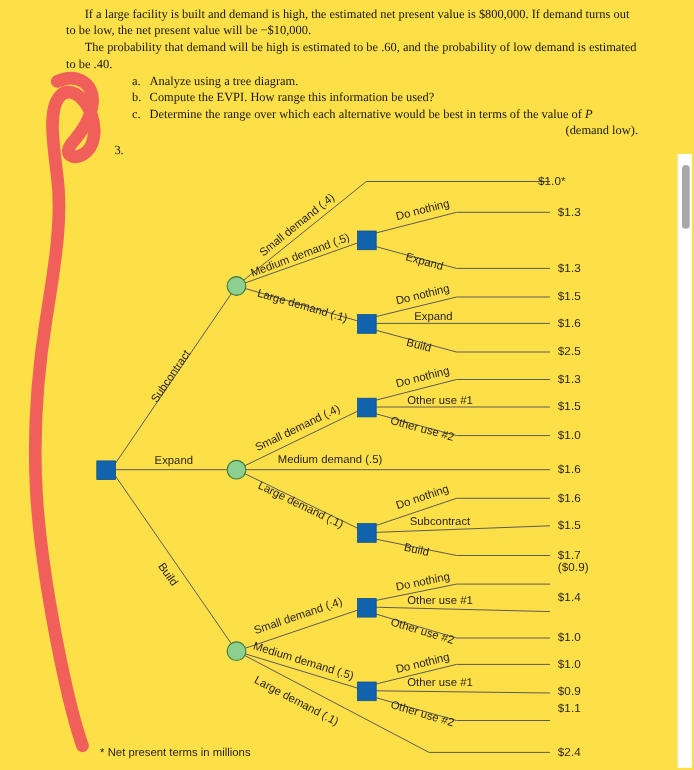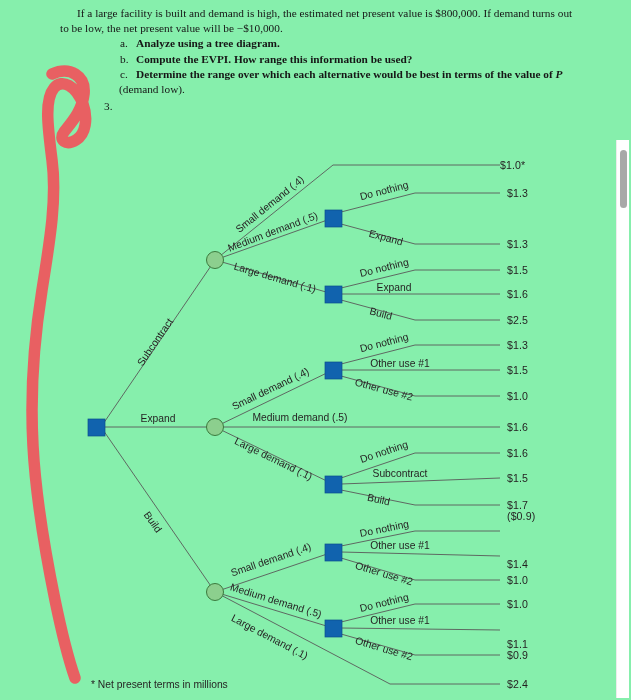--- a/index.html
+++ b/index.html
@@ -6,21 +6,21 @@
   body{
     width:631px;height:700px;
     background:#ffffff;
     font-family:"Liberation Serif", serif;
     position:relative;
     overflow:hidden;
   }
   #page{
     position:absolute;inset:0;
     width:631px;height:700px;
-    background:#86efac;
+    background:#fde047;
   }
   
   .textblock{
     position:absolute;
     left:0;top:0;width:600px;
     padding:6px 20px 0 60px;
     box-sizing:border-box;
     font-family:"Liberation Serif", serif;
     font-size:11.3px;
     line-height:15.2px;
@@ -31,23 +31,23 @@
   .para2{margin:0;text-indent:17px;}
   .qlist{
     margin:0;padding:0;list-style:none;
   }
   .qlist li{
     display:flex;
     margin-left:60px;
     line-height:15.2px;
   }
   .qlist .mk{width:16px;flex:0 0 16px;}
-  .qlist .tx{flex:1 1 auto;font-weight:bold;}
+  .qlist .tx{flex:1 1 auto;}
   .qlist .tx i{font-style:italic;}
-  .sub{margin-left:59px;line-height:15.2px;}
+  .sub{margin-left:44px;line-height:15.2px;text-align:right;}
   .numline{
     display:flex;margin-left:44px;margin-top:2px;line-height:15.2px;
   }
   .numline .mk{width:16px;flex:0 0 16px;}
 
   
   #tree{
     position:absolute;
     left:0;top:0;
     width:631px;height:700px;
@@ -96,20 +96,21 @@
     fill:#231f20;
   }
 </style>
 </head>
 <body>
 
 <div id="page">
 
   <div class="textblock">
     <p class="para">If a large facility is built and demand is high, the estimated net present value is $800,000. If demand turns out to be low, the net present value will be −$10,000.</p>
+    <p class="para2">The probability that demand will be high is estimated to be .60, and the probability of low demand is estimated to be .40.</p>
     <ul class="qlist">
       <li>
         <span class="mk">a.</span>
         <span class="tx">Analyze using a tree diagram.</span>
       </li>
       <li>
         <span class="mk">b.</span>
         <span class="tx">Compute the EVPI. How range this information be used?</span>
       </li>
       <li>
@@ -212,41 +213,41 @@
 
     <text class="edge-label" x="385" y="532" text-anchor="middle" transform="rotate(-11.5 385 532)">Do nothing</text>
     <text class="edge-label" x="400" y="549" text-anchor="middle">Other use #1</text>
     <text class="edge-label" x="383" y="577" text-anchor="middle" transform="rotate(16.6 383 577)">Other use #2</text>
 
     <text class="edge-label" x="385" y="606" text-anchor="middle" transform="rotate(-13.7 385 606)">Do nothing</text>
     <text class="edge-label" x="400" y="624" text-anchor="middle">Other use #1</text>
     <text class="edge-label" x="383" y="652" text-anchor="middle" transform="rotate(16.6 383 652)">Other use #2</text>
   </svg>
 
-  <div class="payoff" style="left:500px;top:165px">$1.0*</div>
+  <div class="payoff" style="left:489px;top:165px">$1.0*</div>
   <div class="payoff" style="left:507px;top:193px">$1.3</div>
   <div class="payoff" style="left:507px;top:244px">$1.3</div>
   <div class="payoff" style="left:507px;top:270px">$1.5</div>
   <div class="payoff" style="left:507px;top:294px">$1.6</div>
   <div class="payoff" style="left:507px;top:320px">$2.5</div>
 
   <div class="payoff" style="left:507px;top:345px">$1.3</div>
   <div class="payoff" style="left:507px;top:370px">$1.5</div>
   <div class="payoff" style="left:507px;top:396px">$1.0</div>
   <div class="payoff" style="left:507px;top:427px">$1.6</div>
   <div class="payoff" style="left:507px;top:453px">$1.6</div>
   <div class="payoff" style="left:507px;top:478px">$1.5</div>
   <div class="payoff" style="left:507px;top:505px">$1.7</div>
 
   <div class="payoff" style="left:507px;top:516px">($0.9)</div>
-  <div class="payoff" style="left:507px;top:564px">$1.4</div>
+  <div class="payoff" style="left:507px;top:543px">$1.4</div>
   <div class="payoff" style="left:507px;top:580px">$1.0</div>
   <div class="payoff" style="left:507px;top:604px">$1.0</div>
   <div class="payoff" style="left:507px;top:644px">$1.1</div>
-  <div class="payoff" style="left:507px;top:655px">$0.9</div>
+  <div class="payoff" style="left:507px;top:629px">$0.9</div>
   <div class="payoff" style="left:507px;top:684px">$2.4</div>
 
   <div class="footnote">* Net present terms in millions</div>
 
   <svg id="marker" viewBox="0 0 631 700">
     <path d="M52 74
              C 70 66, 86 76, 84 94
              C 82 112, 70 124, 64 132
              C 58 140, 66 146, 76 140
              C 86 134, 88 118, 83 104

